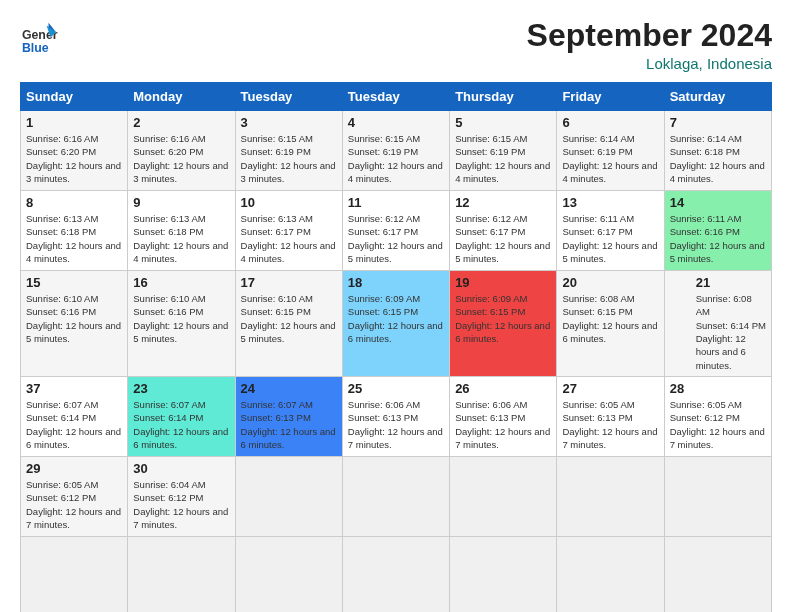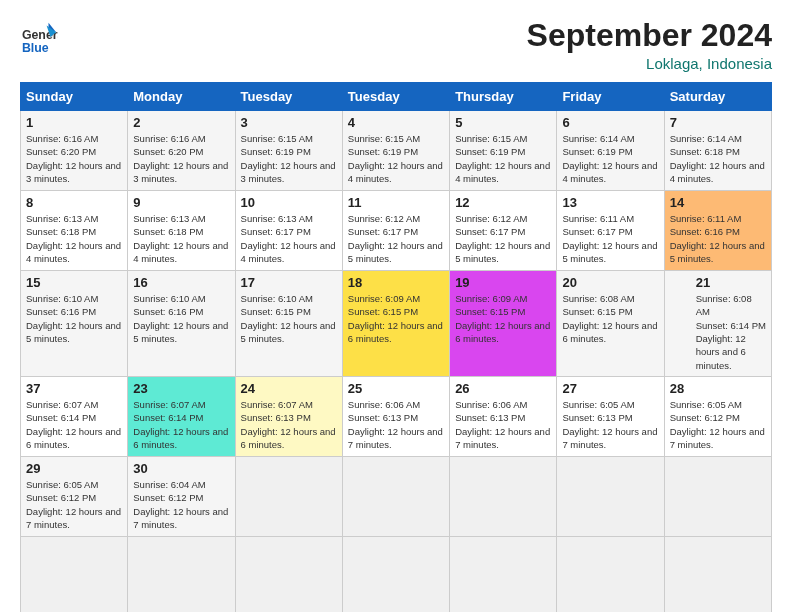--- a/index.html
+++ b/index.html
@@ -170,43 +170,43 @@
             <div class="day-info">Sunrise: 6:12 AM<br>Sunset: 6:17 PM<br>Daylight: 12 hours and 5 minutes.</div>
           </td>
           <td style="background: rgb(255, 255, 255);">
             <span class="day-number">12</span>
             <div class="day-info">Sunrise: 6:12 AM<br>Sunset: 6:17 PM<br>Daylight: 12 hours and 5 minutes.</div>
           </td>
           <td style="background: rgb(255, 255, 255);">
             <span class="day-number">13</span>
             <div class="day-info">Sunrise: 6:11 AM<br>Sunset: 6:17 PM<br>Daylight: 12 hours and 5 minutes.</div>
           </td>
-          <td style="background: #fdba74;">
+          <td style="background: #86efac;">
             <span class="day-number">14</span>
             <div class="day-info">Sunrise: 6:11 AM<br>Sunset: 6:16 PM<br>Daylight: 12 hours and 5 minutes.</div>
           </td>
         </tr>
         <tr>
           <td style="background: rgb(245, 245, 245);">
             <span class="day-number">15</span>
             <div class="day-info">Sunrise: 6:10 AM<br>Sunset: 6:16 PM<br>Daylight: 12 hours and 5 minutes.</div>
           </td>
           <td style="background: rgb(245, 245, 245);">
             <span class="day-number">16</span>
             <div class="day-info">Sunrise: 6:10 AM<br>Sunset: 6:16 PM<br>Daylight: 12 hours and 5 minutes.</div>
           </td>
           <td style="background: rgb(245, 245, 245);">
             <span class="day-number">17</span>
             <div class="day-info">Sunrise: 6:10 AM<br>Sunset: 6:15 PM<br>Daylight: 12 hours and 5 minutes.</div>
           </td>
-          <td style="background: #fde047;">
+          <td style="background: #7dd3fc;">
             <span class="day-number">18</span>
             <div class="day-info">Sunrise: 6:09 AM<br>Sunset: 6:15 PM<br>Daylight: 12 hours and 6 minutes.</div>
           </td>
-          <td style="background: #d946ef;">
+          <td style="background: #ef4444;">
             <span class="day-number">19</span>
             <div class="day-info">Sunrise: 6:09 AM<br>Sunset: 6:15 PM<br>Daylight: 12 hours and 6 minutes.</div>
           </td>
           <td style="background: rgb(245, 245, 245);">
             <span class="day-number">20</span>
             <div class="day-info">Sunrise: 6:08 AM<br>Sunset: 6:15 PM<br>Daylight: 12 hours and 6 minutes.</div>
           </td>
           <td style="background: rgb(245, 245, 245); padding-left: 31px;">
             <span class="day-number">21</span>
             <div class="day-info">Sunrise: 6:08 AM<br>Sunset: 6:14 PM<br>Daylight: 12 hours and 6 minutes.</div>
@@ -214,21 +214,21 @@
         </tr>
         <tr>
           <td style="background: rgb(255, 255, 255);">
             <span class="day-number">37</span>
             <div class="day-info">Sunrise: 6:07 AM<br>Sunset: 6:14 PM<br>Daylight: 12 hours and 6 minutes.</div>
           </td>
           <td style="background: #5eead4;">
             <span class="day-number">23</span>
             <div class="day-info">Sunrise: 6:07 AM<br>Sunset: 6:14 PM<br>Daylight: 12 hours and 6 minutes.</div>
           </td>
-          <td style="background: #fef9c3;">
+          <td style="background: #3b82f6;">
             <span class="day-number">24</span>
             <div class="day-info">Sunrise: 6:07 AM<br>Sunset: 6:13 PM<br>Daylight: 12 hours and 6 minutes.</div>
           </td>
           <td style="background: rgb(255, 255, 255);">
             <span class="day-number">25</span>
             <div class="day-info">Sunrise: 6:06 AM<br>Sunset: 6:13 PM<br>Daylight: 12 hours and 7 minutes.</div>
           </td>
           <td style="background: rgb(255, 255, 255);">
             <span class="day-number">26</span>
             <div class="day-info">Sunrise: 6:06 AM<br>Sunset: 6:13 PM<br>Daylight: 12 hours and 7 minutes.</div>

